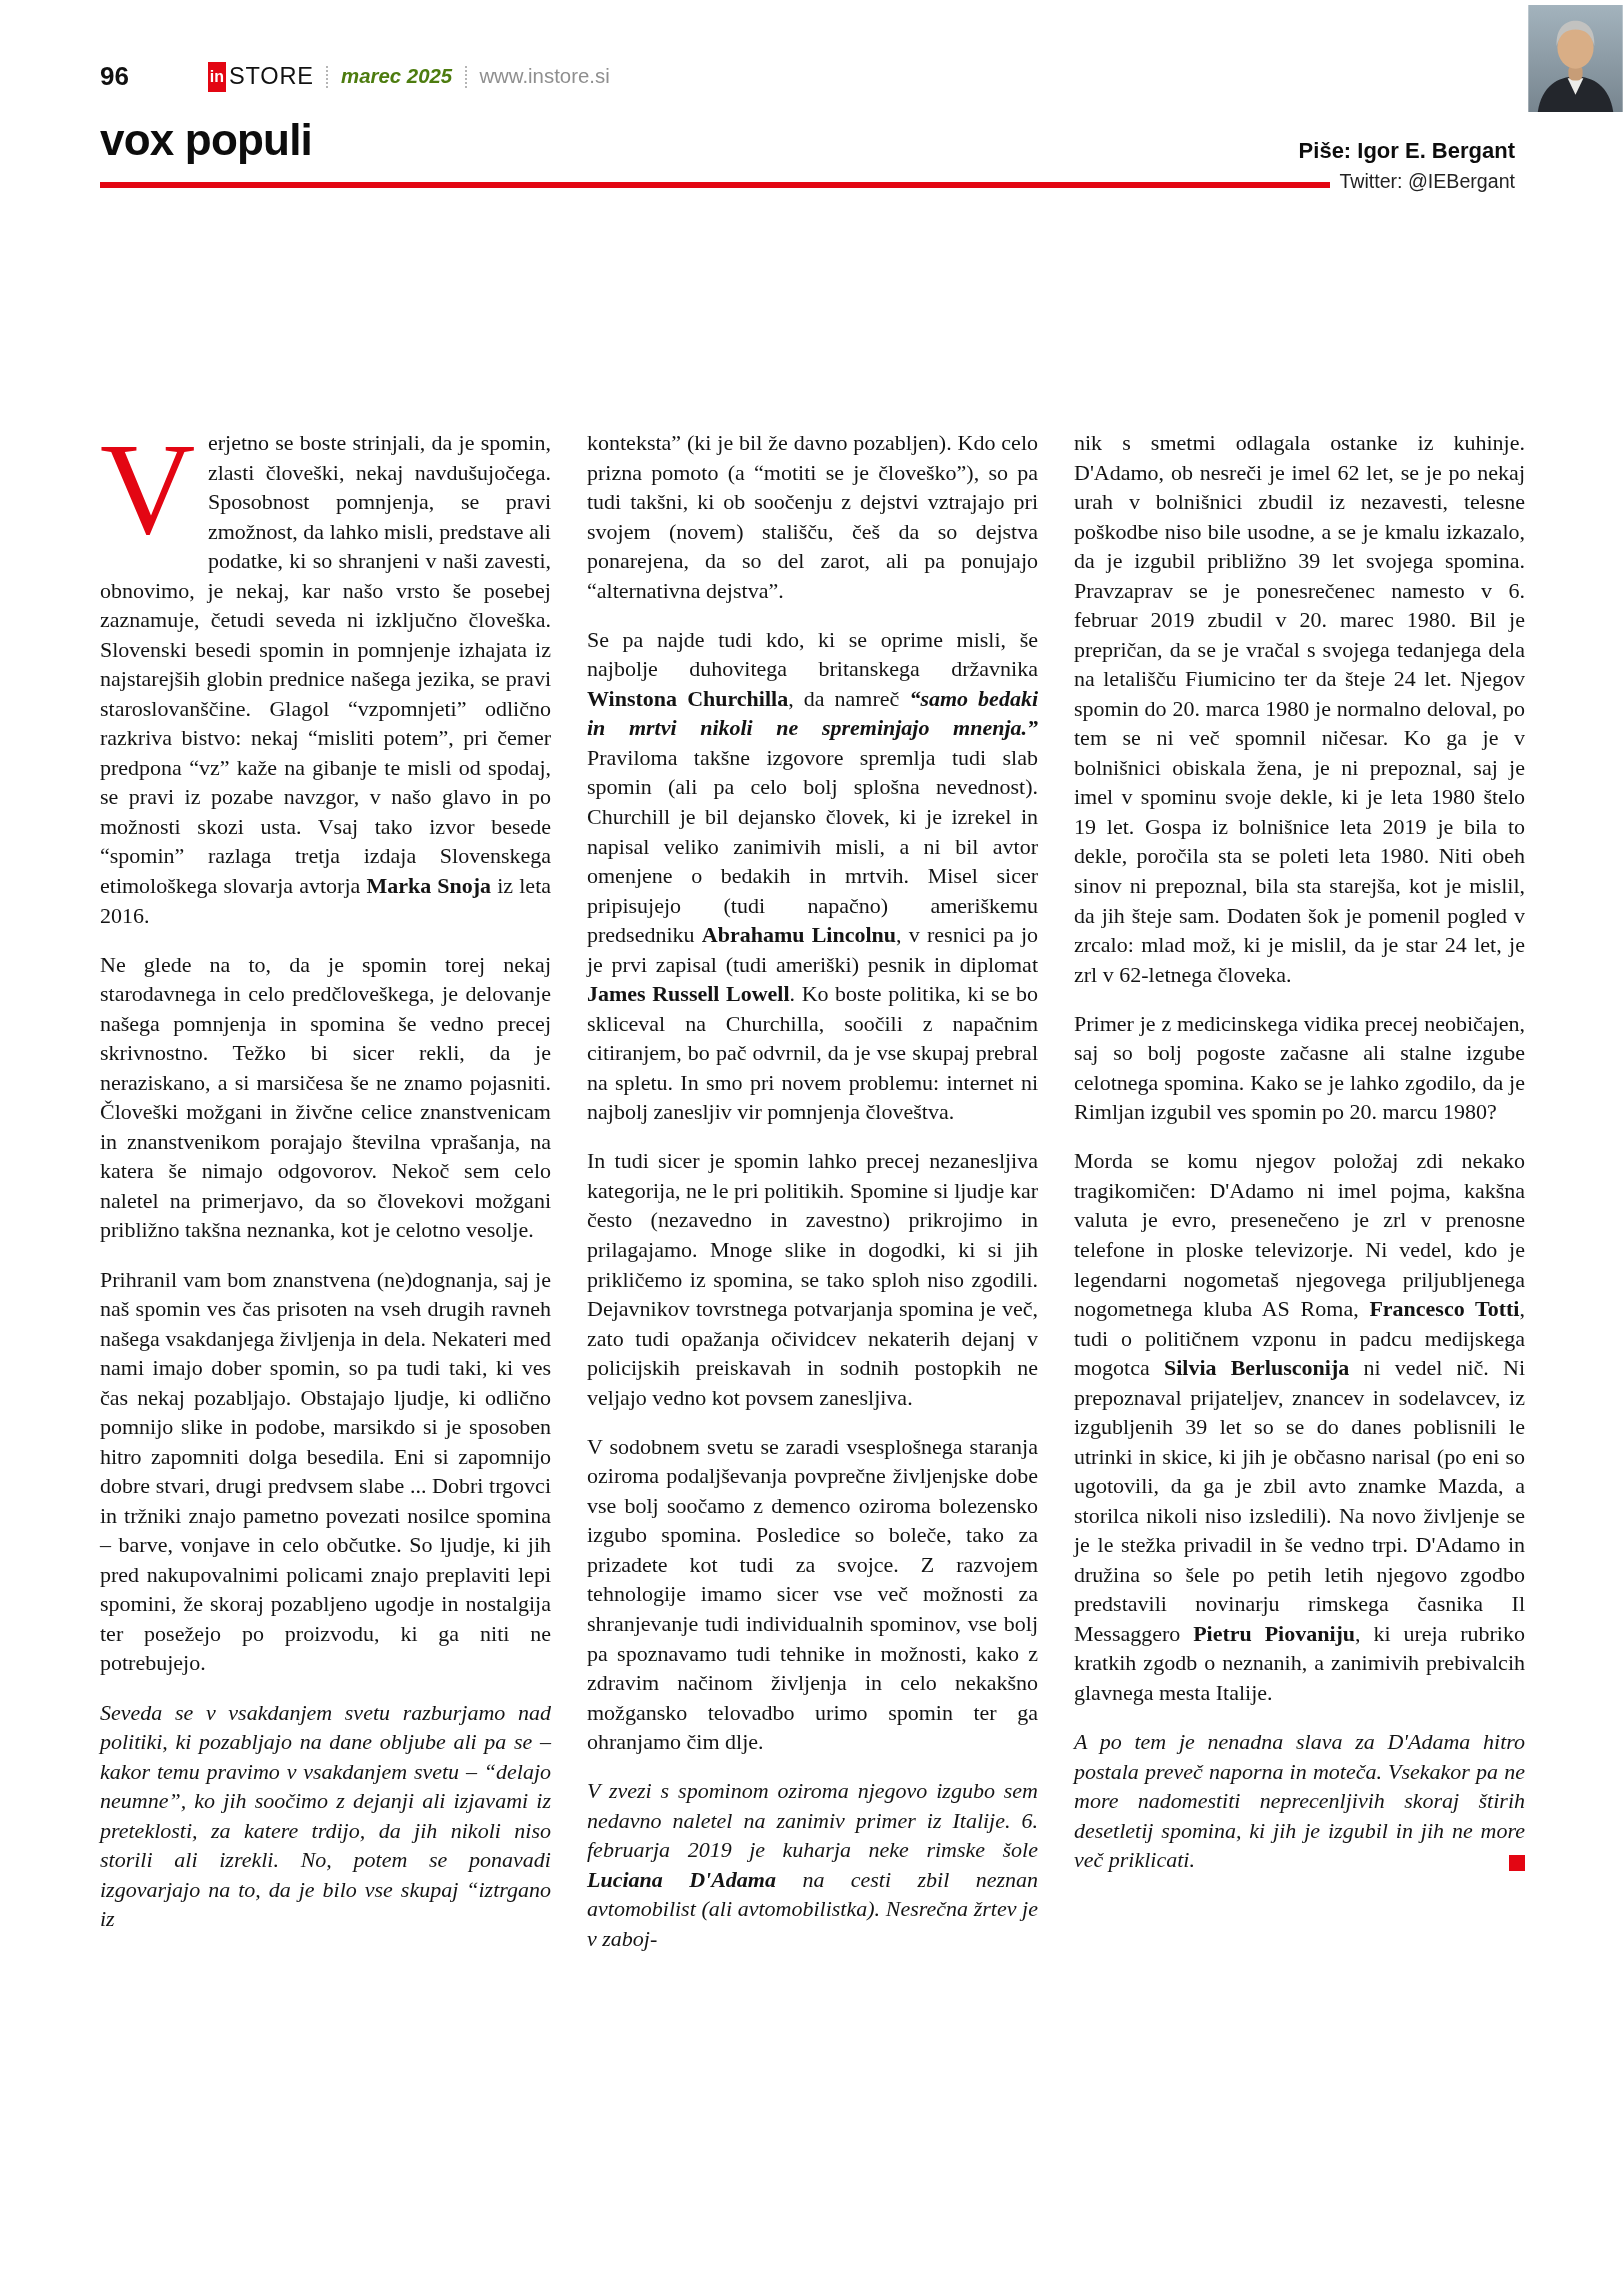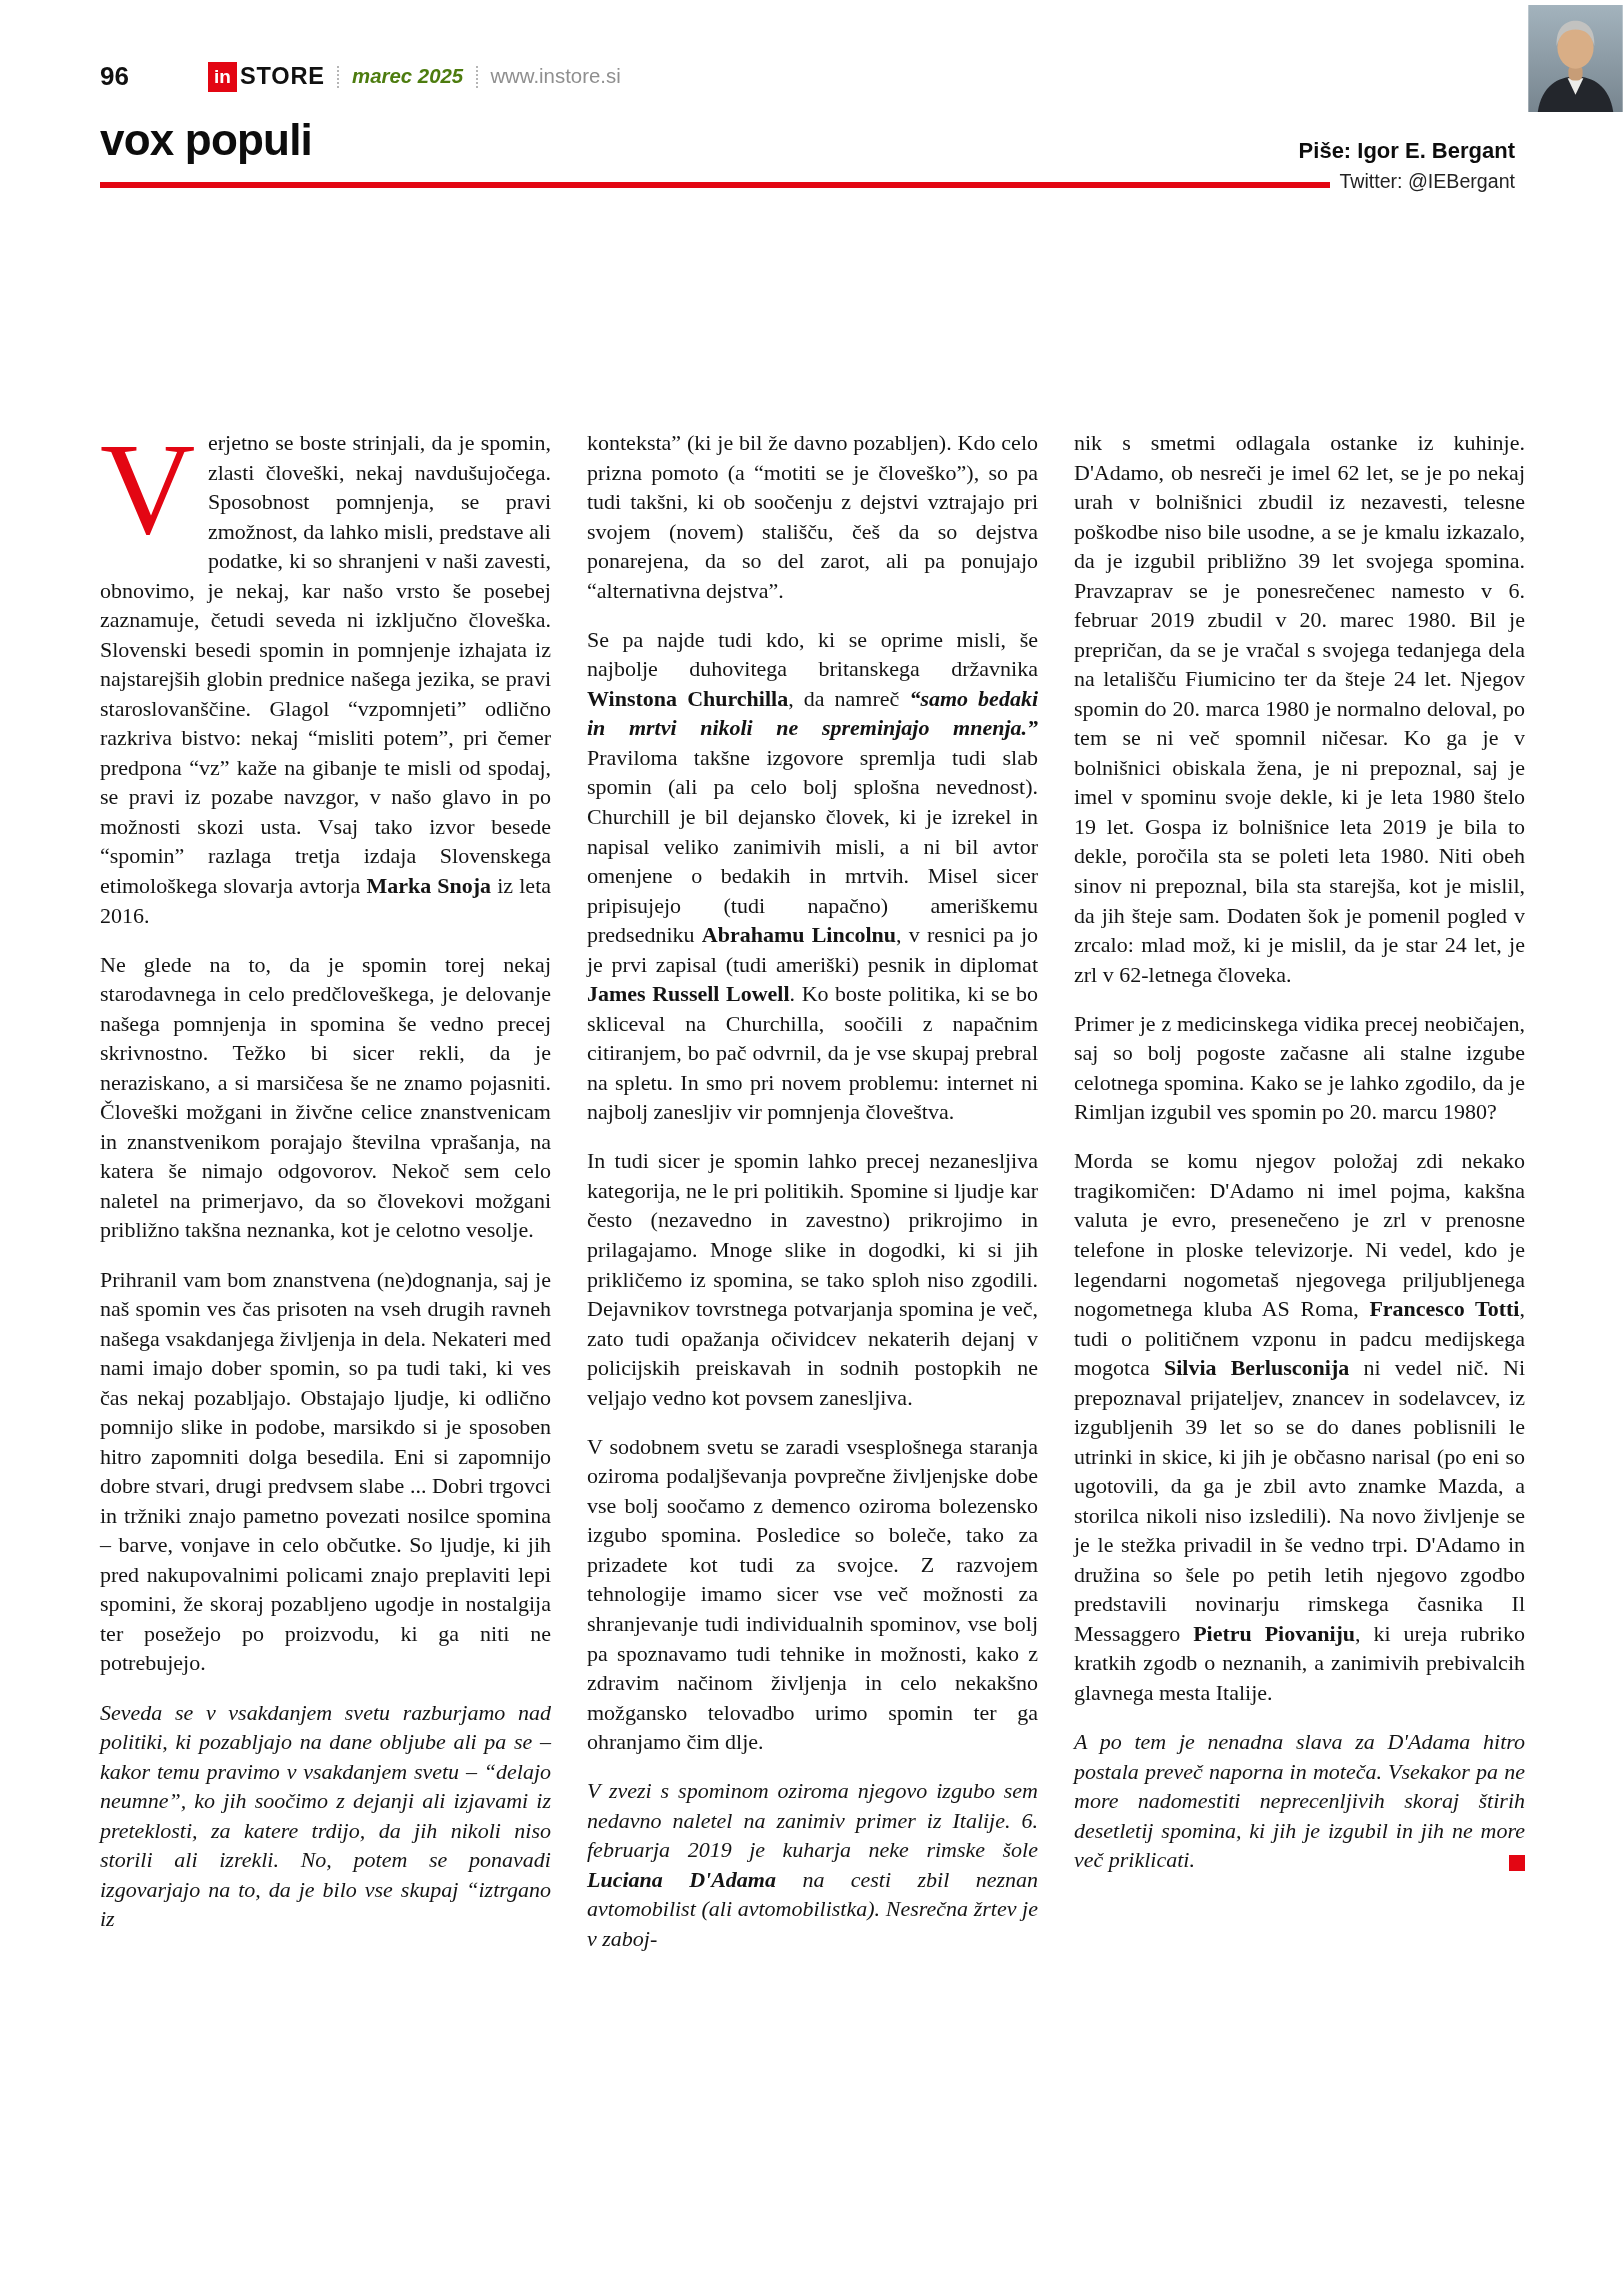--- a/index.html
+++ b/index.html
@@ -20,25 +20,25 @@
     left:100px;
     top:61px;
     display:flex;
     align-items:center;
     font-family:"Liberation Sans", sans-serif;
   }
   .pagenum { font-size:26px; font-weight:bold; color:#111; margin-right:79px;text-align:center; }
   .masthead { display:flex; align-items:center; gap:12.6px; }
   .logo { display:flex; align-items:center; gap:3.1px; }
   .logo-in {
-    width:29px; height:30px; background:#e30613; color:#fff;
+    width:18px; height:30px; background:#e30613; color:#fff;
     display:flex; align-items:center; justify-content:center;
-    font-weight:bold; font-size:19px;
+    font-weight:bold; font-size:16px;
   }
-  .logo-store { font-size:23.6px; font-weight:bold; color:#111; letter-spacing:0.8px; }
+  .logo-store { font-size:23.6px; font-weight:normal; color:#111; letter-spacing:0.8px; }
   .sep { width:0; height:22px; border-left:2.4px dotted #b5b5b5; }
   .issue-date { font-size:20.4px; font-weight:bold; color:#4d7c0f;font-style:italic; }
   .website { font-size:20.4px; color:#8f8f8f; }
 
   
   .section-title {
     position:absolute; left:100px; top:115px;
     font-family:"Liberation Sans", sans-serif;
     font-weight:bold; font-size:44px; letter-spacing:-0.8px; color:#0d0d0d;
   }

